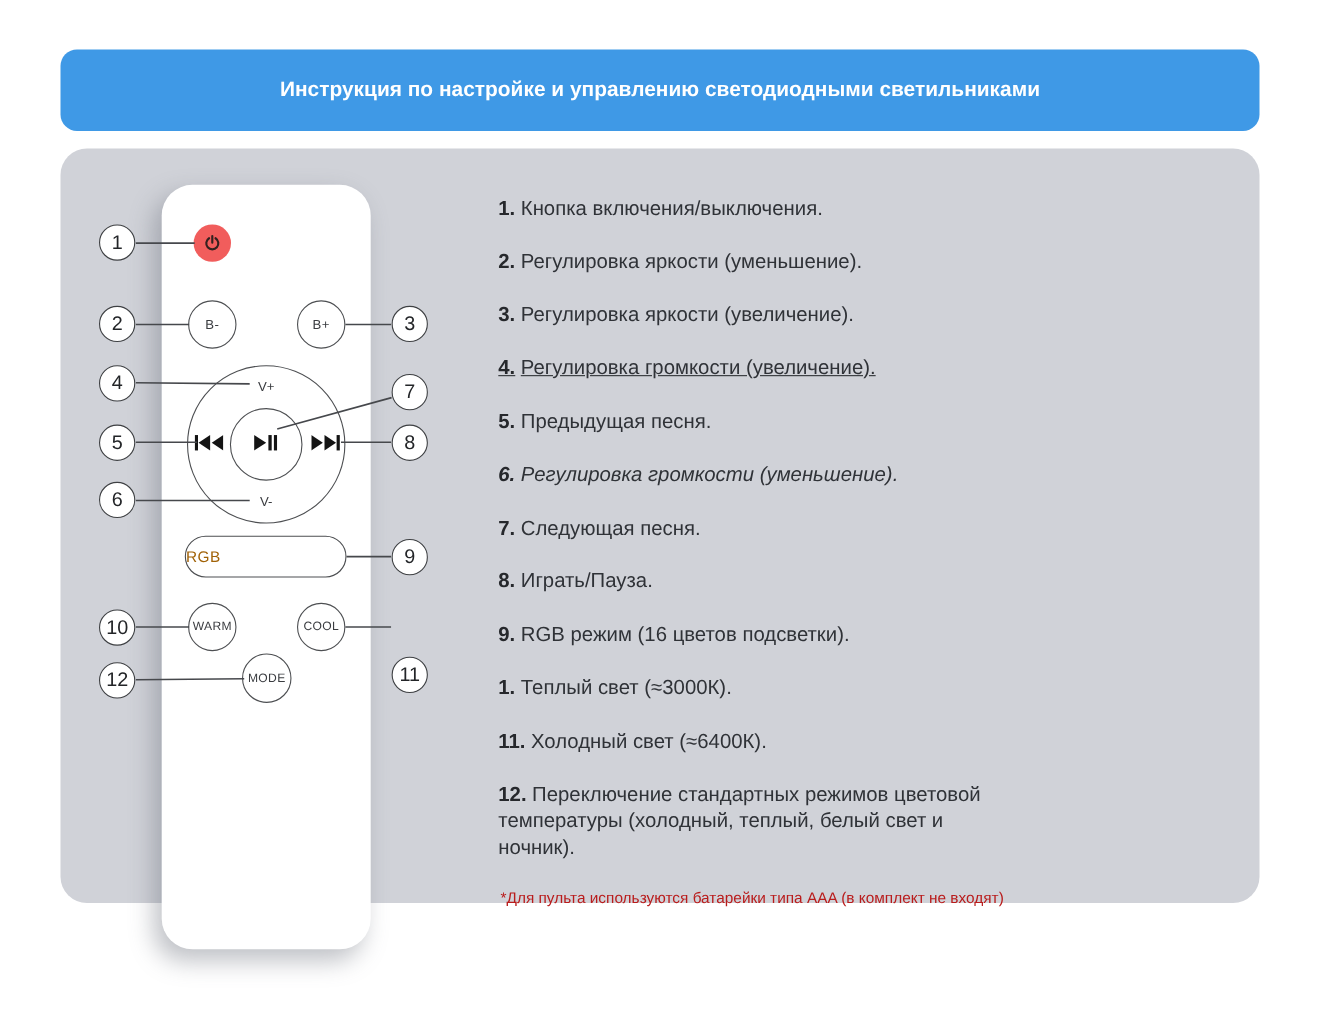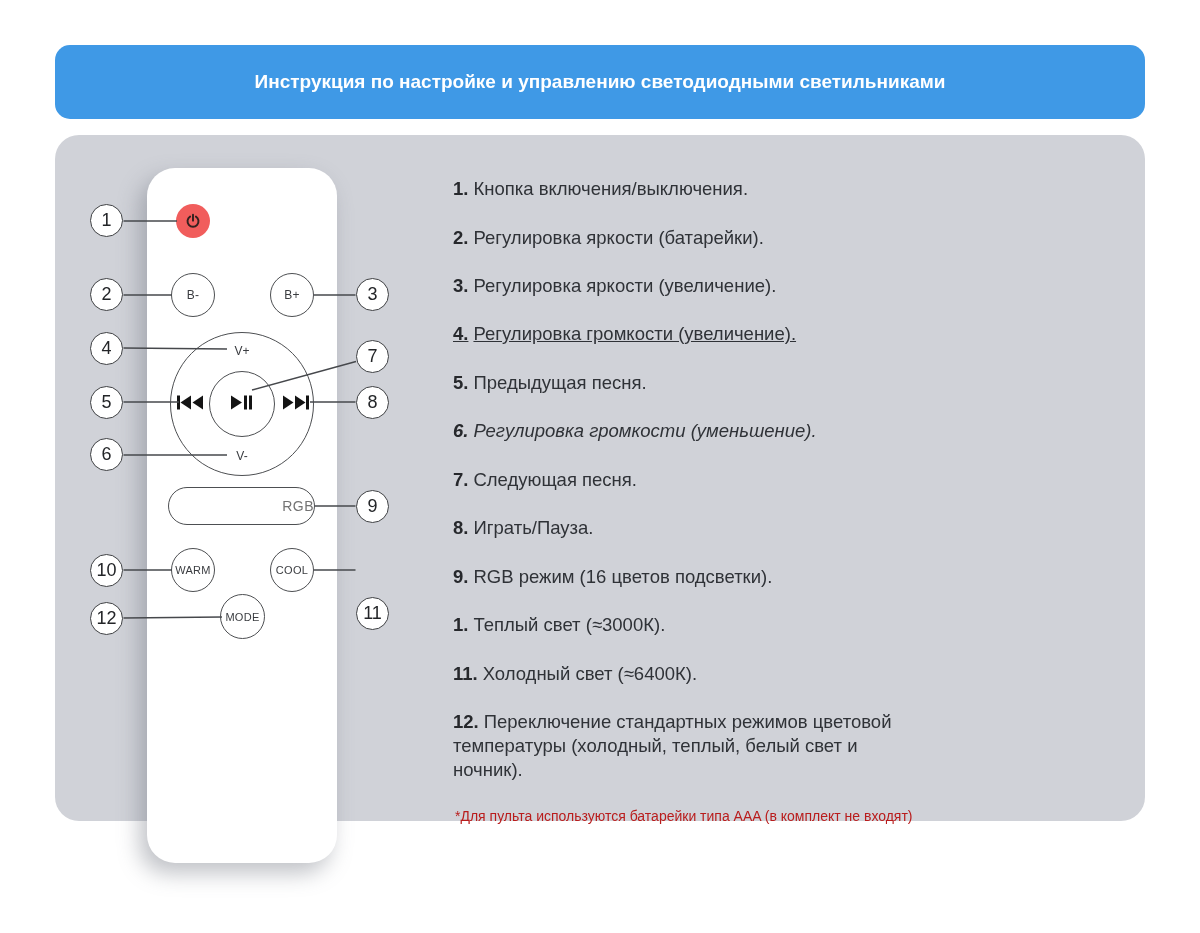--- a/index.html
+++ b/index.html
@@ -58,22 +58,22 @@
   }
   .v-plus  { top:176px; }
   .v-minus { top:281px; }
   .pad-icon { position:absolute; display:flex; }
   .icon-prev { left:30px;  top:227px; }
   .icon-play { left:84px;  top:227px; }
   .icon-next { left:136px; top:227px; }
   .rgb {
     position:absolute; left:21px; top:319px; width:147px; height:38px;
     border:1.2px solid #4d4f52; border-radius:19px; background:#ffffff;
-    display:flex; align-items:center; justify-content:flex-end;
-    font-size:14px; color:#737373; letter-spacing:0.5px;
+    display:flex; align-items:center; justify-content:flex-start;
+    font-size:14px; color:#a16207; letter-spacing:0.5px;
   }
   .warm { left:24px;  top:380px; width:44px; height:44px; font-size:11px; }
   .cool { left:123px; top:380px; width:44px; height:44px; font-size:11px; }
   .mode { left:73px;  top:426px; width:45px; height:45px; font-size:11px; }
 
   
   .callout {
     position:absolute; width:33px; height:33px; border-radius:50%;
     background:#ffffff; border:1.6px solid #3e4043;
     display:flex; align-items:center; justify-content:center;
@@ -210,21 +210,21 @@
   <div class="callout c6">6</div>
   <div class="callout c7">7</div>
   <div class="callout c8">8</div>
   <div class="callout c9">9</div>
   <div class="callout c10">10</div>
   <div class="callout c11">11</div>
   <div class="callout c12">12</div>
 
   <div class="instructions">
     <div class="item i1"><span class="num">1.</span><span>Кнопка включения/выключения.</span></div>
-    <div class="item i2"><span class="num">2.</span><span>Регулировка яркости (батарейки).</span></div>
+    <div class="item i2"><span class="num">2.</span><span>Регулировка яркости (уменьшение).</span></div>
     <div class="item i3"><span class="num">3.</span><span>Регулировка яркости (увеличение).</span></div>
     <div class="item i4"><span class="num">4.</span><span>Регулировка громкости (увеличение).</span></div>
     <div class="item i5"><span class="num">5.</span><span>Предыдущая песня.</span></div>
     <div class="item i6"><span class="num">6.</span><span>Регулировка громкости (уменьшение).</span></div>
     <div class="item i7"><span class="num">7.</span><span>Следующая песня.</span></div>
     <div class="item i8"><span class="num">8.</span><span>Играть/Пауза.</span></div>
     <div class="item i9"><span class="num">9.</span><span>RGB режим (16 цветов подсветки).</span></div>
     <div class="item i10"><span class="num">1.</span><span>Теплый свет (≈3000К).</span></div>
     <div class="item i11"><span class="num">11.</span><span>Холодный свет (≈6400К).</span></div>
     <div class="item i12"><span class="num">12.</span><span>Переключение стандартных режимов цветовой температуры (холодный, теплый, белый свет и ночник).</span></div>

